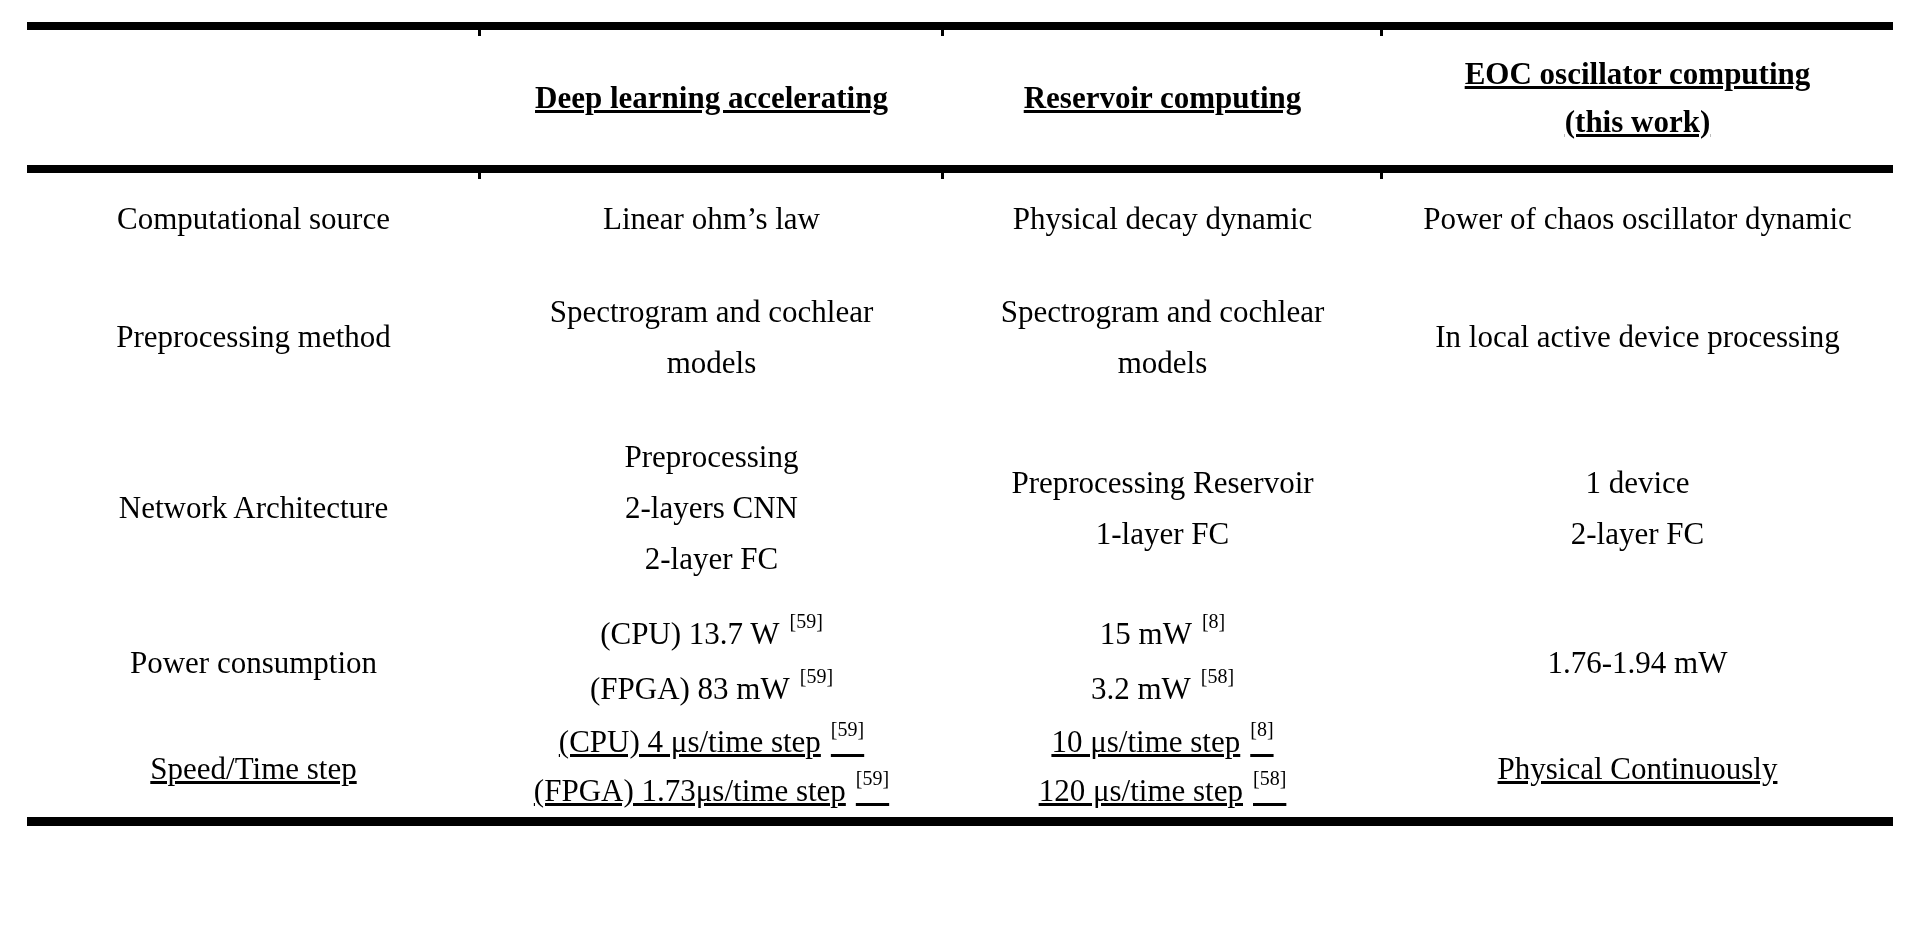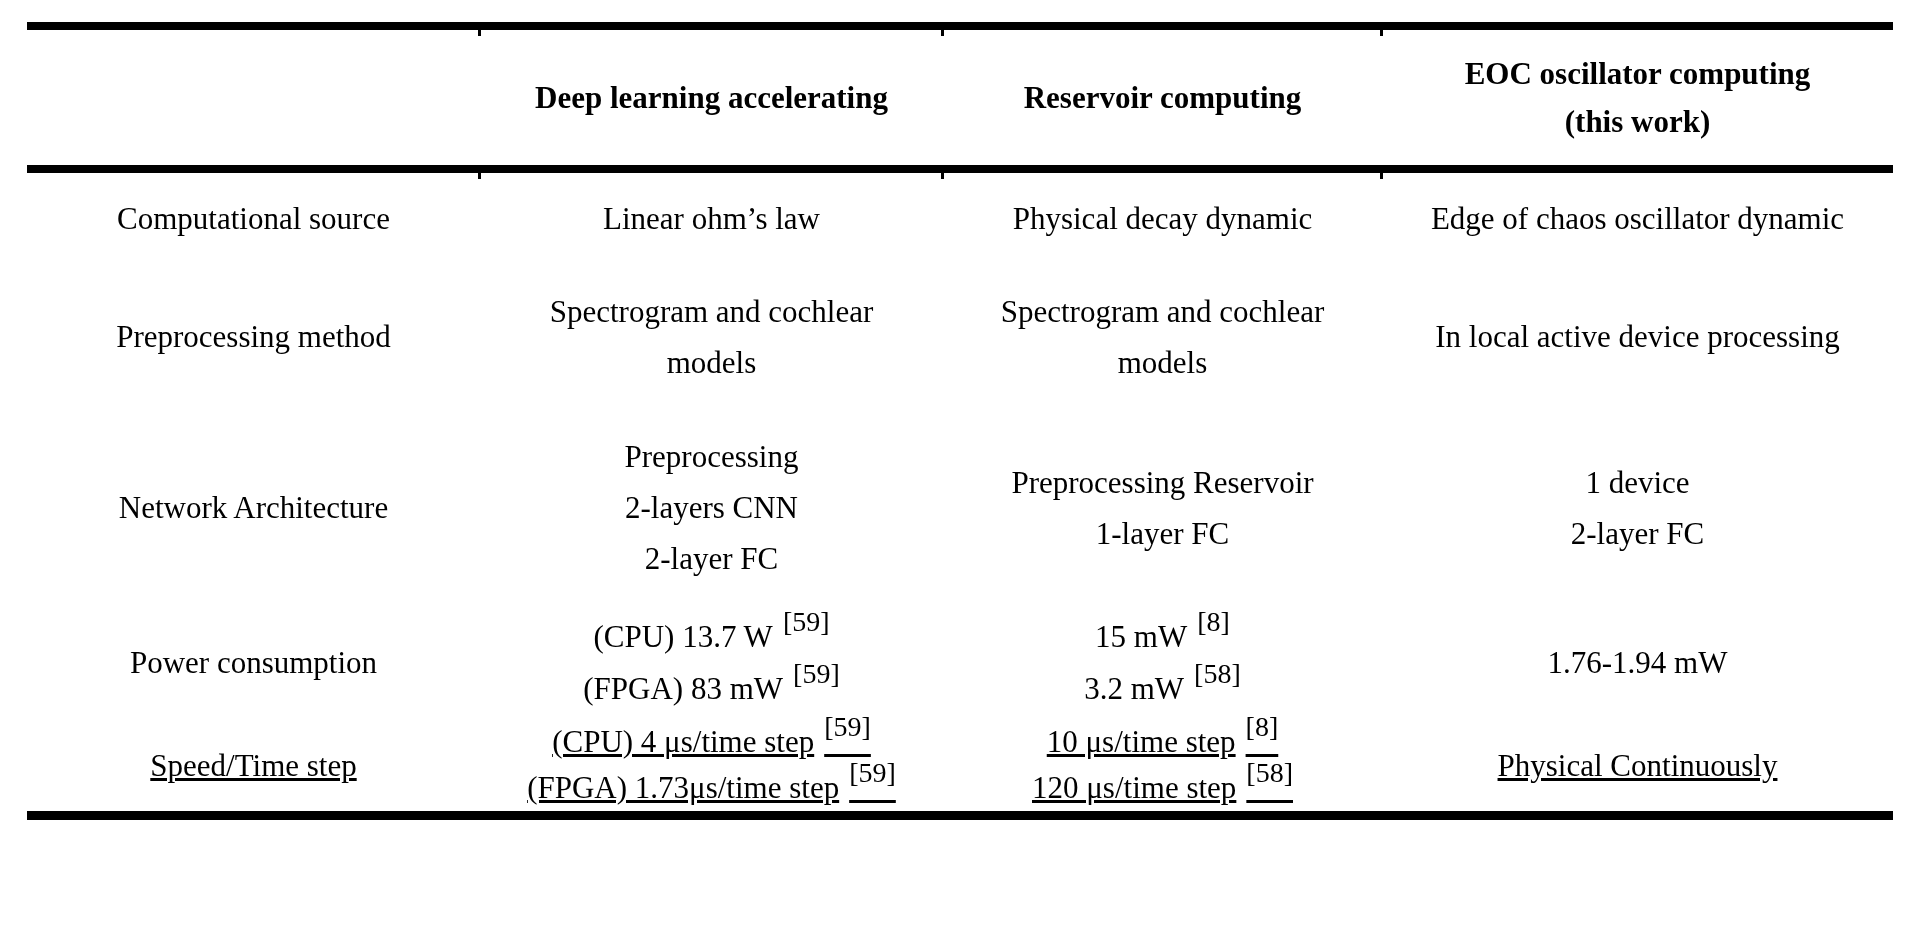--- a/index.html
+++ b/index.html
@@ -20,20 +20,21 @@
   }
   table.cmp {
     border-collapse: collapse;
     table-layout: fixed;
     width: 1866px;
     border-top: 8px solid #000;
     border-bottom: 9px solid #000;
   }
   thead tr {
     border-bottom: 8px solid #000;
+    text-decoration: underline;
   }
   th, td {
     padding: 0;
     text-align: center;
     vertical-align: middle;
     font-size: 31px;
     font-weight: normal;
     line-height: 51px;
     overflow: visible;
     white-space: nowrap;
@@ -41,21 +42,21 @@
   thead th {
     font-weight: bold;
     height: 135px;
     line-height: 48px;
   }
   tr.row-speed td {
     line-height: 45px;
   }
   .cline, .hline { display: block; }
   .sup {
-    font-size: 28px;
+    font-size: 20px;
     position: relative;
     top: -16px;
     margin-left: 10px;
   }
   
   .tick {
     position: absolute;
     width: 3px;
     height: 6px;
     background: #000;
@@ -97,21 +98,21 @@
     <tbody id="body-rows">
         <tr style="height: 95px;">
           <td>Computational source</td>
           <td>
             <span class="cline"><span>Linear ohm’s law</span></span>
           </td>
           <td>
             <span class="cline"><span>Physical decay dynamic</span></span>
           </td>
           <td>
-            <span class="cline"><span>Edge of chaos oscillator dynamic</span></span>
+            <span class="cline"><span>Power of chaos oscillator dynamic</span></span>
           </td>
         </tr>
         <tr style="height: 145px;">
           <td>Preprocessing method</td>
           <td>
             <span class="cline"><span>Spectrogram and cochlear</span></span>
             <span class="cline"><span>models</span></span>
           </td>
           <td>
             <span class="cline"><span>Spectrogram and cochlear</span></span>

